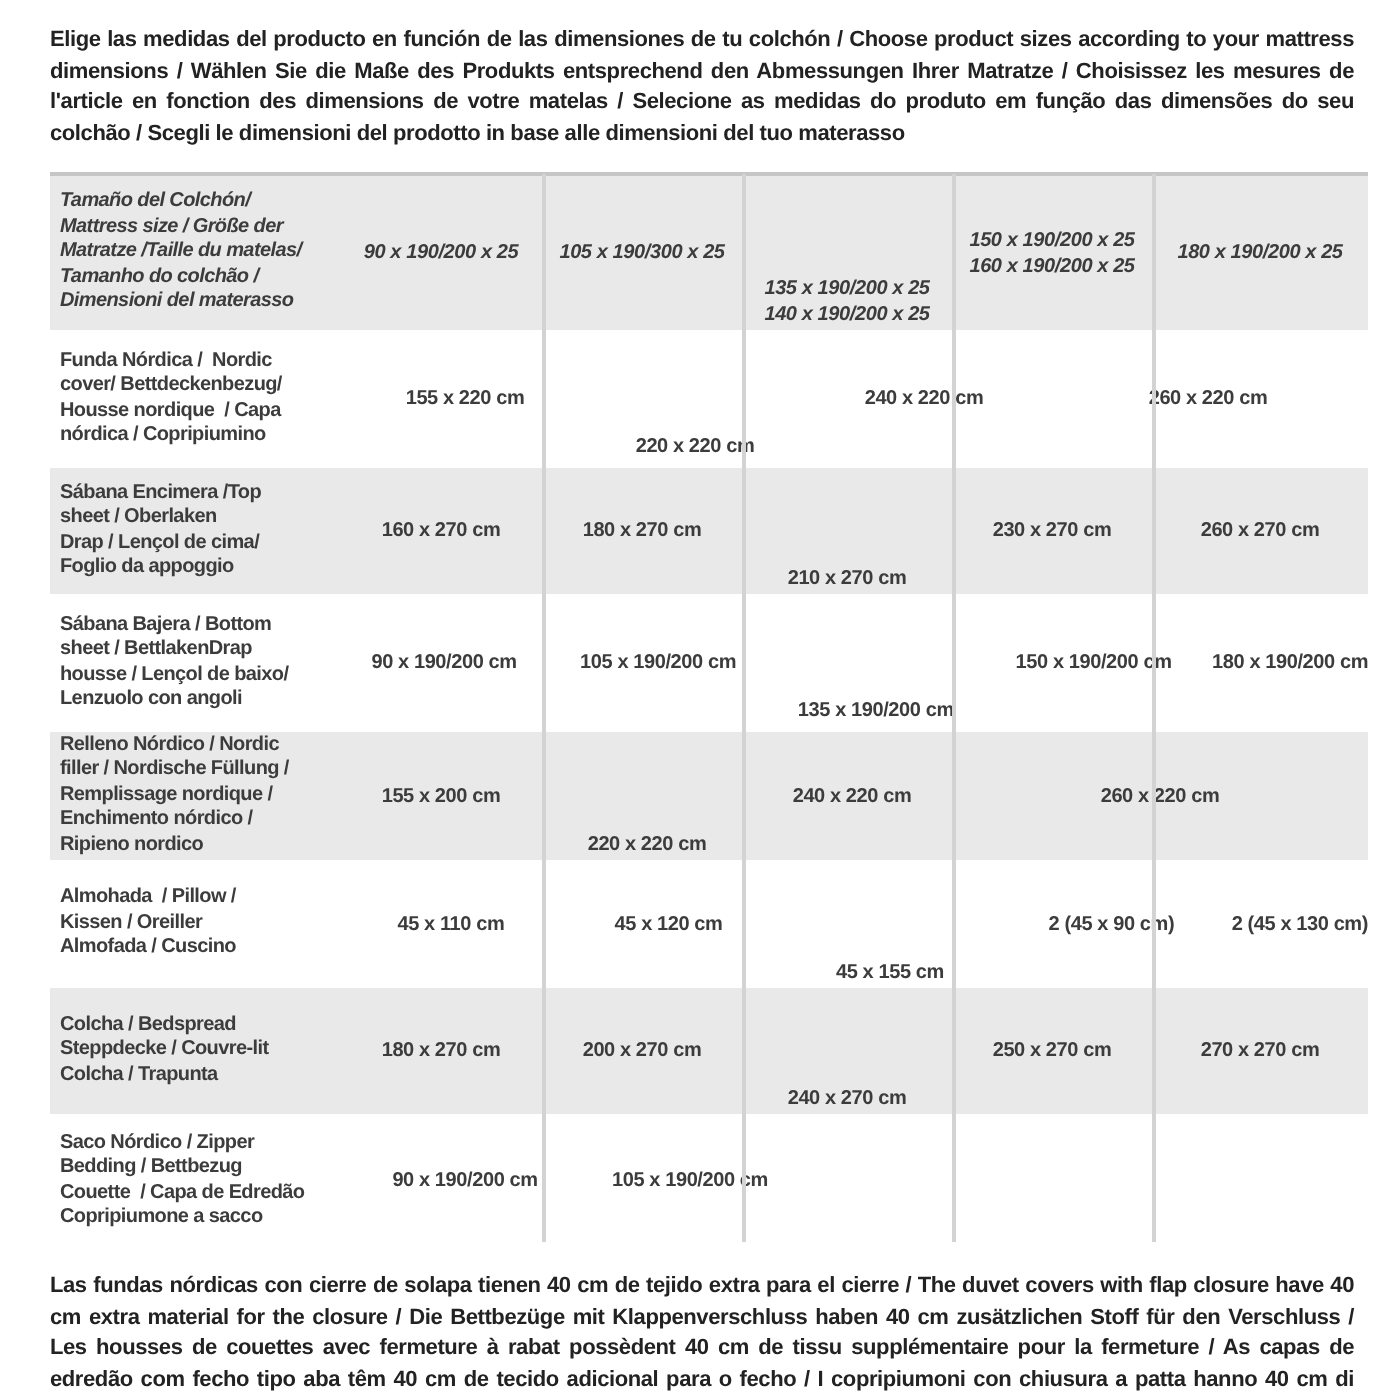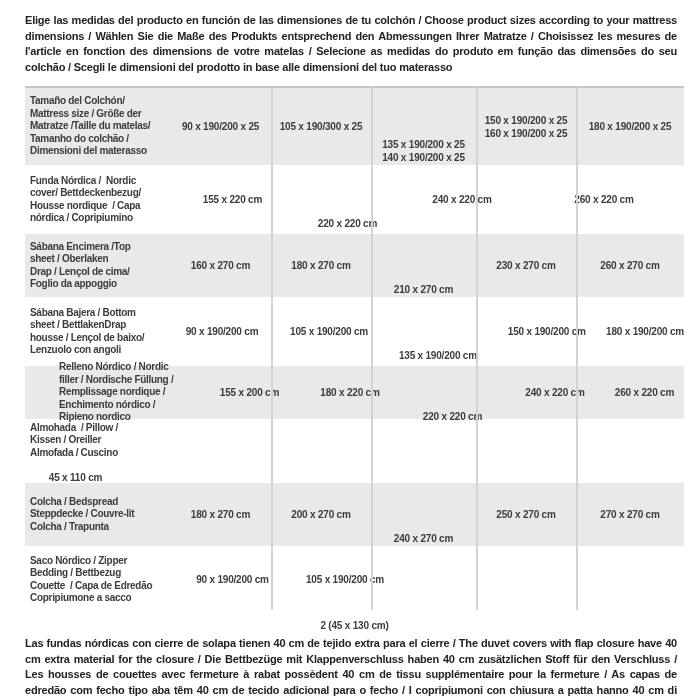--- a/index.html
+++ b/index.html
@@ -15,25 +15,25 @@
   .note.top { top: 13px; }
   .note.bottom { top: 636px; }
 
   .sizetable { position: absolute; top: 86px; left: 25px; width: 659px; }
 
   .topline { position: absolute; top: 0; left: 0; right: 0; height: 2px; background: var(--border-top, #c6c6c6); }
   .divider { position: absolute; top: 1px; bottom: 0; width: 2px; background: var(--divider, #d3d3d3); z-index: 2; }
   .d1 { left: 246px; } .d2 { left: 346px; } .d3 { left: 451px; } .d4 { left: 551px; }
 
   .row { display: flex; margin-top: 3px; position: relative; z-index: 1; }
-  .row.first { margin-top: 2px; }
+  .row.first { margin-top: 2px; font-style: italic; }
   .row.gray { background: var(--row-gray, #e9e9e9); }
   .row.white { background: #ffffff; gap: 12px; }
-  .h77 { height: 77px; } .h75 { height: 53px; padding-left: 29px; } .h63 { height: 63px; }
-  .h61 { height: 61px; justify-content: center; } .h58 { height: 58px; flex-direction: column; }
+  .h77 { height: 77px; } .h75 { height: 64px; } .h63 { height: 63px; }
+  .h61 { height: 61px; justify-content: center; } .h58 { height: 58px; }
 
   .cell { display: flex; align-items: center; font-weight: bold; color: var(--text-table, #3c3c3c); }
   .label {
     width: 145px; padding-left: 5px;
     font-size: 10px; line-height: 12.4px; letter-spacing: -0.3px;
     white-space: pre; text-align: left;
   }
   .val {
     font-size: 10px; line-height: 13px; letter-spacing: -0.2px;
     justify-content: center; text-align: center; white-space: pre;
@@ -99,21 +99,20 @@
     <div class="cell val v5">180 x 190/200 cm</div>
   </div>
 
   <div class="row gray h75">
     <div class="cell label">Relleno Nórdico / Nordic
 filler / Nordische Füllung /
 Remplissage nordique /
 Enchimento nórdico /
 Ripieno nordico</div>
     <div class="cell val v1">155 x 200 cm</div>
-    <div class="cell val v2">180 x 220 cm</div>
     <div class="cell val v3">220 x 220 cm</div>
     <div class="cell val v4">240 x 220 cm</div>
     <div class="cell val v5">260 x 220 cm</div>
   </div>
 
   <div class="row white h58">
     <div class="cell label">Almohada  / Pillow /
 Kissen / Oreiller
 Almofada / Cuscino</div>
     <div class="cell val v1">45 x 110 cm</div>

